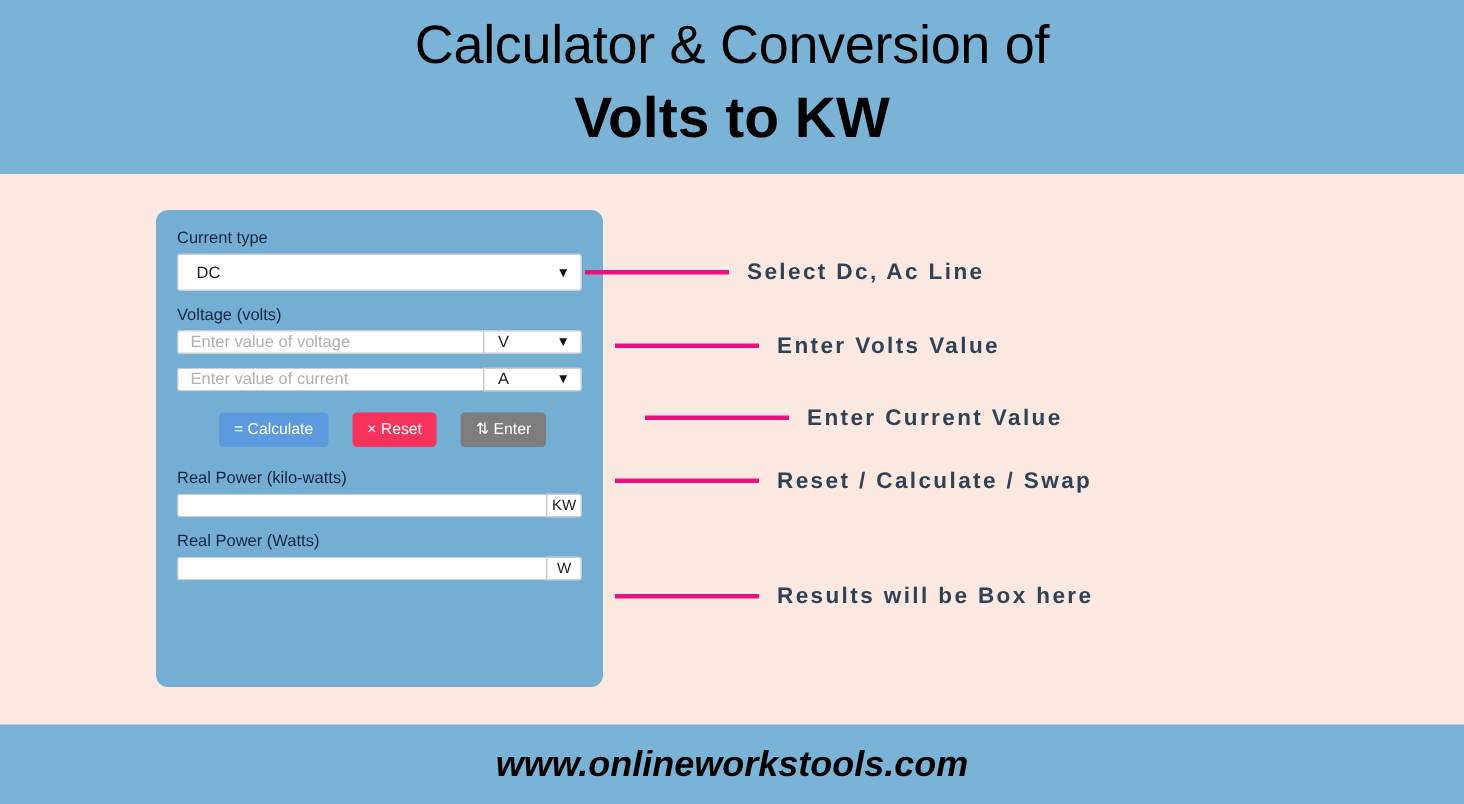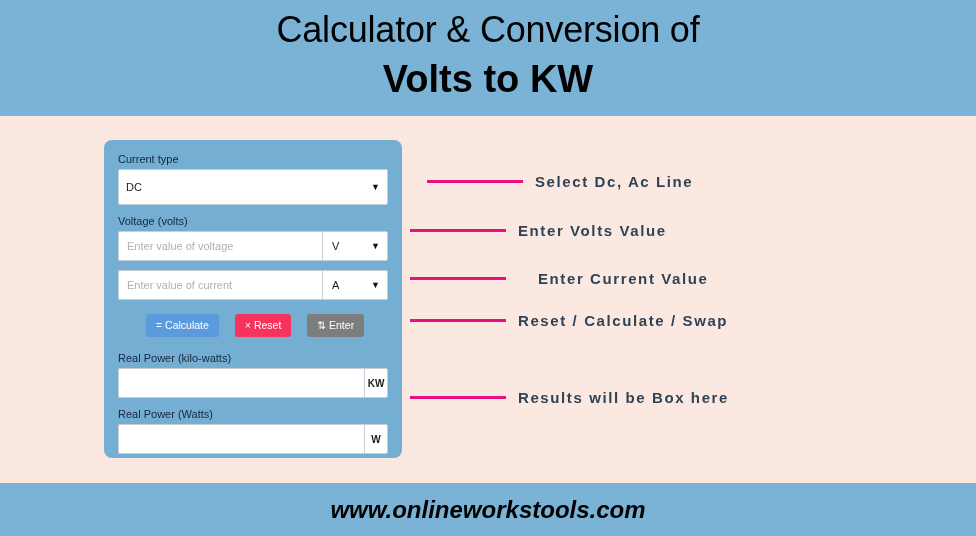--- a/index.html
+++ b/index.html
@@ -71,47 +71,47 @@
     line-height: 14px;
     color: #16253f;
     font-weight: 400;
     margin-bottom: 3px;
     font-family: "Liberation Sans", sans-serif;
   }
   .row-gap { height: 9px; }
 
   .ctrl-select {
     width: 100%;
-    height: 36px;
+    height: 25px;
     background: #ffffff;
     border: 1px solid #c8ced6;
     border-radius: 2px;
     box-sizing: border-box;
     display: flex;
     align-items: center;
-    padding: 0 7px;
+    padding: 0 12px;
     font-size: 11px;
     color: #1b1b1b;
     position: relative;
     font-family: "Liberation Sans", sans-serif;
   }
   .ctrl-select .chev {
     position: absolute;
     right: 7px;
     top: 50%;
     transform: translateY(-50%);
     font-size: 9px;
     color: #111;
     line-height: 1;
   }
 
   .input-group {
     display: flex;
     width: 100%;
-    height: 30px;
+    height: 16px;
   }
   .input-group .txt {
     flex: 1 1 auto;
     background: #ffffff;
     border: 1px solid #c8ced6;
     border-right: none;
     border-radius: 2px 0 0 2px;
     box-sizing: border-box;
     display: flex;
     align-items: center;
@@ -147,21 +147,21 @@
     width: 24px;
     background: #ffffff;
     border: 1px solid #c8ced6;
     border-radius: 0 2px 2px 0;
     box-sizing: border-box;
     display: flex;
     align-items: center;
     justify-content: center;
     font-size: 10px;
     color: #1b1b1b;
-    font-weight: 700;
+    font-weight: 400;
     font-family: "Liberation Sans", sans-serif;
   }
 
   
   .btn-row {
     display: flex;
     gap: 16px;
     margin-top: 14px;
     margin-bottom: 14px;
     padding-left: 28px;
@@ -278,31 +278,31 @@
   <div class="row-gap"></div>
 
   <div class="field-label">Real Power (Watts)</div>
   <div class="input-group">
     <div class="txt"></div>
     <div class="unit-static">W</div>
   </div>
 
 </div>
 
-<div class="ann" style="left:427px; top:171px;align-items:center;">
+<div class="ann" style="left:390px; top:171px;align-items:center;">
   <div class="lead"></div>
   <div class="ann-text">Select Dc, Ac Line</div>
 </div>
 
 <div class="ann" style="left:410px; top:220px;">
   <div class="lead"></div>
   <div class="ann-text">Enter Volts Value</div>
 </div>
 
-<div class="ann" style="left:410px; top:268px;gap:20px;">
+<div class="ann" style="left:430px; top:268px;">
   <div class="lead"></div>
   <div class="ann-text">Enter Current Value</div>
 </div>
 
 <div class="ann" style="left:410px; top:310px;">
   <div class="lead"></div>
   <div class="ann-text">Reset / Calculate / Swap</div>
 </div>
 
 <div class="ann" style="left:410px; top:387px;">

